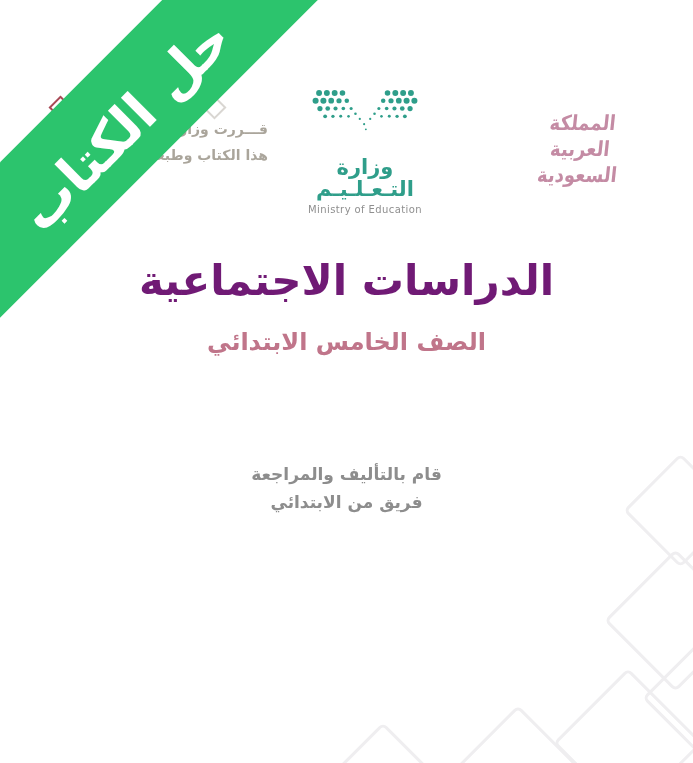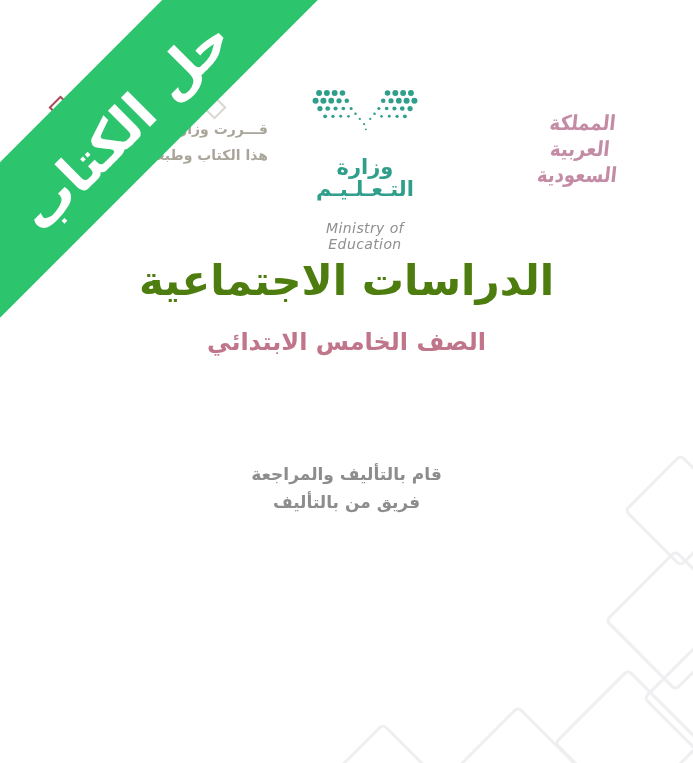--- a/index.html
+++ b/index.html
@@ -42,21 +42,21 @@
   
   .ministry{
     position:absolute;left:290px;top:86px;width:150px;
     text-align:center;z-index:1;
   }
   .ministry .m-ar{
     direction:rtl;
     color:#2f9e8a;font-size:21px;font-weight:bold;line-height:22px;margin-top:14px;
   }
   .ministry .m-en{
-    color:#8f8f8f;font-size:14px;letter-spacing:.4px;margin-top:20px;font-style:italic;
+    color:#8f8f8f;font-size:10px;letter-spacing:.4px;margin-top:4px;
   }
 
   
   .kingdom{
     position:absolute;left:515px;top:114px;width:130px;
     direction:rtl;text-align:center;
     color:#c48ba4;font-size:18px;font-weight:bold;line-height:23px;
     transform:skewX(-6deg) scaleY(1.15);
     z-index:1;
   }
@@ -73,21 +73,21 @@
   .ribbon span{
     direction:rtl;
     color:#ffffff;font-size:54px;font-weight:bold;
     padding-top:14px;white-space:nowrap;
   }
 
   
   .title{
     position:absolute;top:256px;left:0;width:100%;
     direction:rtl;text-align:center;
-    color:#4d7c0f;font-size:42px;font-weight:800;
+    color:#701a75;font-size:42px;font-weight:800;
     margin:0;z-index:2;
   }
   .subtitle{
     position:absolute;top:328px;left:0;width:100%;
     direction:rtl;text-align:center;
     color:#c0758a;font-size:24px;font-weight:bold;
     z-index:2;
   }
   .authors{
     position:absolute;top:460px;left:0;width:100%;
@@ -198,17 +198,17 @@
 
   <div class="ribbon">
     <span>حل الكتاب</span>
   </div>
 
   <h1 class="title">الدراسات الاجتماعية</h1>
   <div class="subtitle">الصف الخامس الابتدائي</div>
 
   <div class="authors">
     <div>قام بالتأليف والمراجعة</div>
-    <div>فريق من بالتأليف</div>
+    <div>فريق من الابتدائي</div>
   </div>
 
 
 </div>
 
 </body></html>

